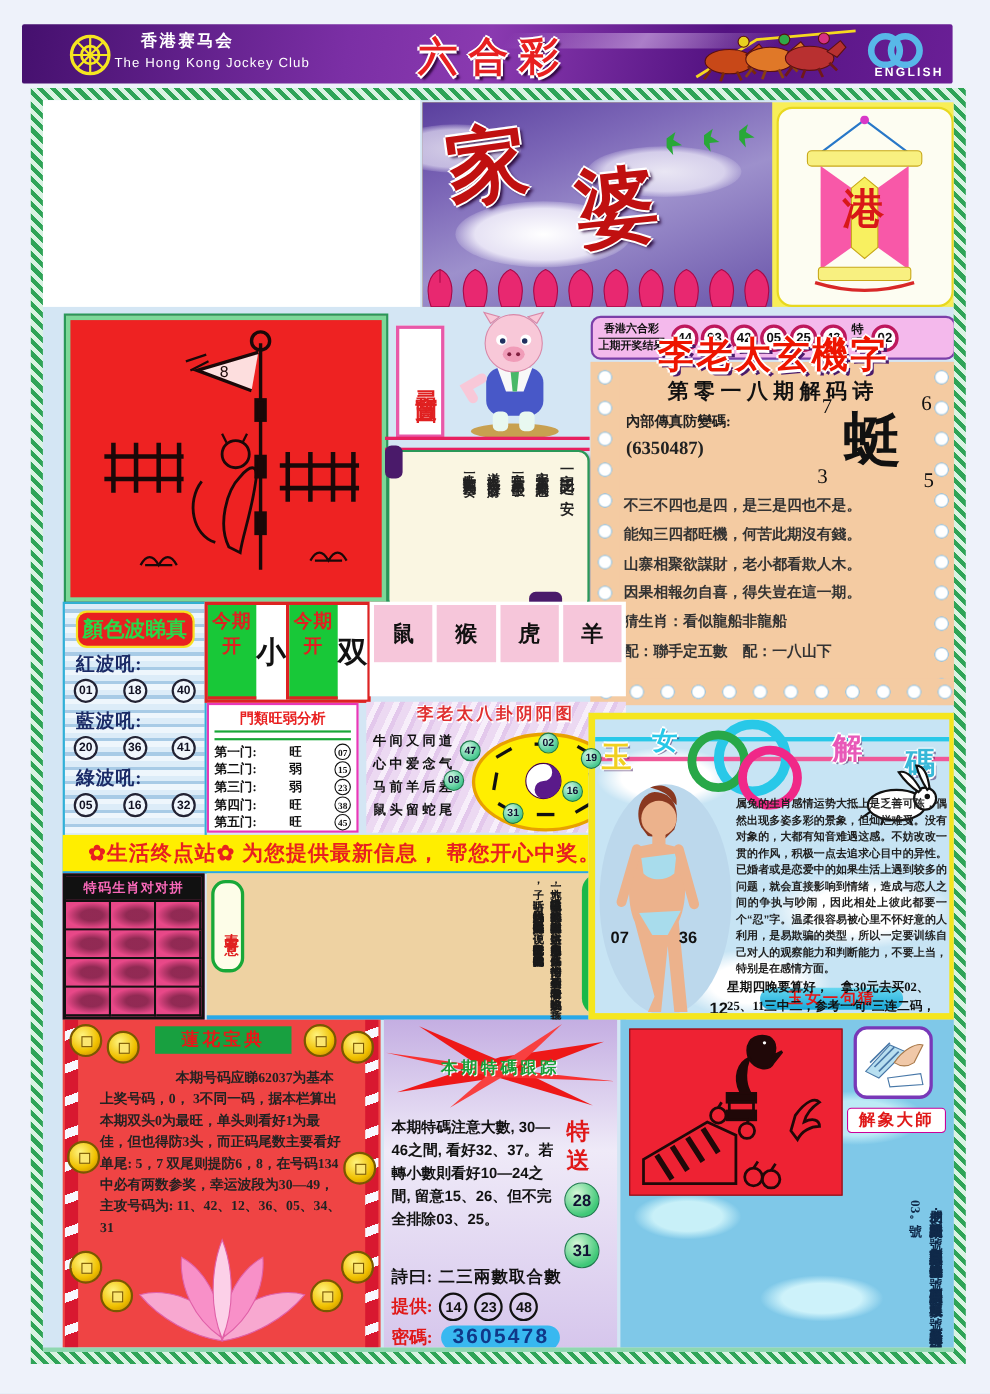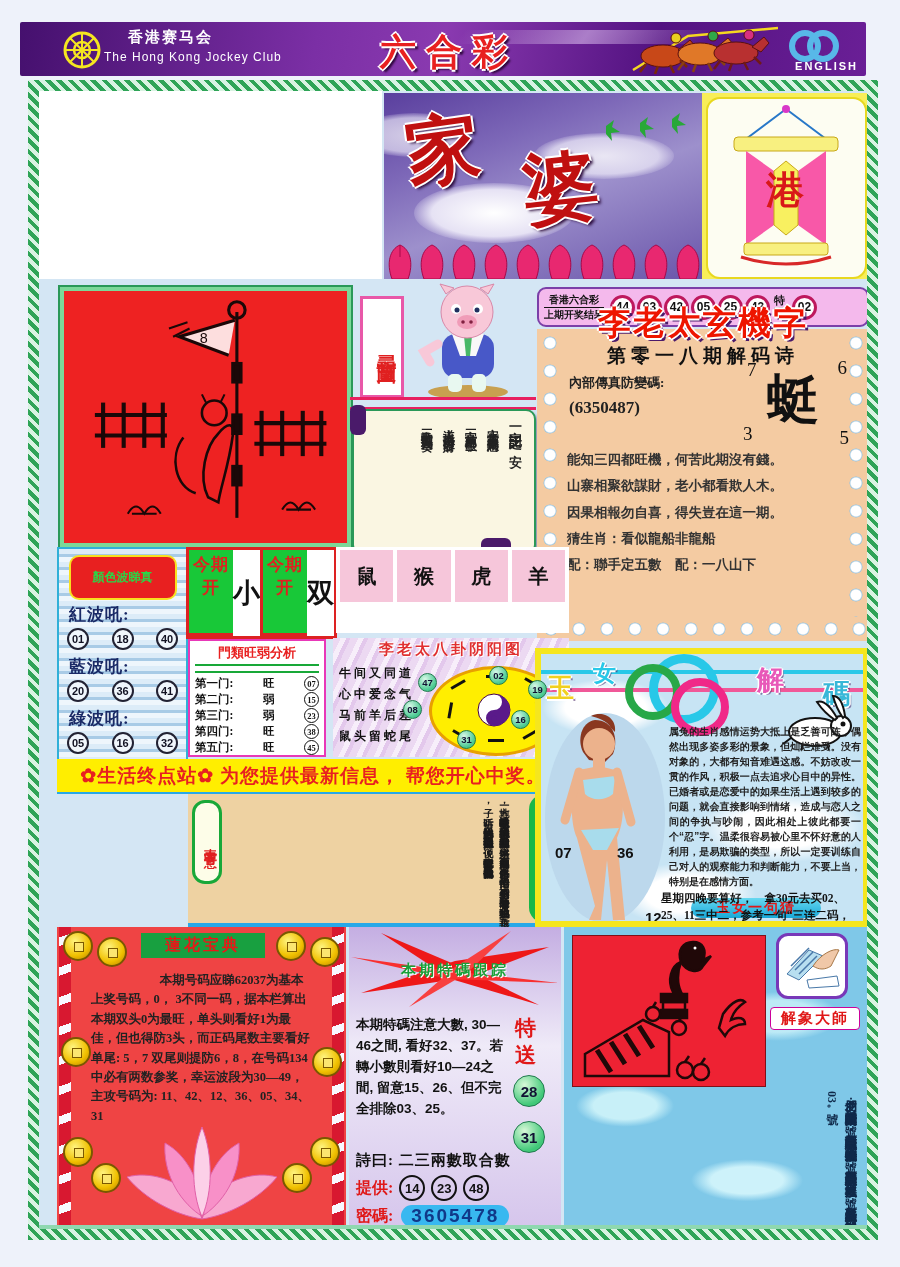--- a/index.html
+++ b/index.html
@@ -48,21 +48,21 @@
   .mystic-title{left:498px;top:210px;width:332px;text-align:center;font-size:33px;font-weight:bold;color:#ee1500;letter-spacing:2px;font-family:"Liberation Serif",serif;text-shadow:-2px 0 #fff,2px 0 #fff,0 -2px #fff,0 2px #fff,3px 3px 0 #4a1a6a;z-index:5;}
   .mystic-sub{left:524px;top:252px;width:280px;text-align:center;font-size:19px;font-weight:bold;color:#111;letter-spacing:5px;font-family:"Liberation Serif",serif;}
   .fax{left:530px;top:282px;width:160px;font-size:13px;font-weight:bold;color:#222;font-family:"Liberation Serif",serif;line-height:1.6;}
   .fax .code{font-size:17px;}
   .bigchar-wrap{left:700px;top:272px;width:110px;height:74px;}
   .bigchar{position:absolute;left:28px;top:2px;font-size:52px;font-weight:bold;color:#111;font-family:"Liberation Serif",serif;}
   .corner{position:absolute;font-size:19px;font-family:"Liberation Serif",serif;color:#111;}
   .poem{left:528px;top:356px;width:276px;font-family:"Liberation Serif",serif;font-size:13.5px;font-weight:bold;color:#333;line-height:1.95;}
   
   .waves{left:18px;top:456px;width:127px;height:243px;border:2px solid #30b0d8;background:repeating-linear-gradient(180deg,#dcecf8 0 5px,#a8cbe6 5px 8px,#eef6fc 8px 13px);}
-  .waves-title{margin:8px auto 2px;width:104px;background:#e82020;border-radius:8px;color:#28d848;font-weight:bold;font-size:12px;text-align:center;padding:12px 0;box-shadow:0 0 0 2px #f8e020;}
+  .waves-title{margin:8px auto 2px;width:104px;background:#e82020;border-radius:8px;color:#28d848;font-weight:bold;font-size:19px;text-align:center;padding:2px 0;box-shadow:0 0 0 2px #f8e020;}
   .wave-label{font-size:17px;font-weight:bold;color:#1a2a66;font-family:"Liberation Serif",serif;margin:5px 0 2px 10px;letter-spacing:1px;}
   .wave-nums{display:flex;justify-content:space-between;padding:0 8px;}
   .wnum{width:22px;height:22px;border-radius:50%;background:#f0f6fc;border:2px solid #223;display:flex;align-items:center;justify-content:center;font-size:11px;font-weight:bold;color:#112;box-sizing:border-box;}
   
   .period{left:147px;top:456px;width:145px;height:86px;border:3px solid #dd2222;background:#fff;display:flex;}
   .pcol{flex:1;display:flex;flex-direction:row;}
   .pcol+.pcol{border-left:3px solid #dd2222;}
   .phead{background:#18c838;color:#e02020;font-weight:bold;font-size:17px;text-align:center;padding:3px 0;border-bottom:3px solid #dd2222;letter-spacing:1px;}
   .pval{flex:1;display:flex;align-items:center;justify-content:center;font-size:27px;font-weight:bold;color:#111;font-family:"Liberation Serif",serif;}
   
@@ -317,20 +317,21 @@
     <div class="code">(6350487)</div>
   </div>
   <div class="abs bigchar-wrap">
     <span class="corner" style="left:8px;top:-4px;">7</span>
     <span class="corner" style="right:2px;top:-6px;">6</span>
     <span class="corner" style="left:4px;bottom:-8px;">3</span>
     <span class="corner" style="right:0px;bottom:-12px;">5</span>
     <span class="bigchar">蜓</span>
   </div>
   <div class="abs poem">
+    <div>不三不四也是四，是三是四也不是。</div>
     <div>能知三四都旺機，何苦此期沒有錢。</div>
     <div>山寨相聚欲謀財，老小都看欺人木。</div>
     <div>因果相報勿自喜，得失豈在這一期。</div>
     <div>猜生肖：看似龍船非龍船</div>
     <div>配：聯手定五數　配：一八山下</div>
   </div>
 
   <div class="abs waves">
     <div class="waves-title">顏色波睇真</div>
     <div class="wave-label">紅波吼:</div>
@@ -435,20 +436,37 @@
     <span class="bball" style="left:70px;top:62px;">08</span>
   </div>
 
   <div class="abs life">
     <span>✿</span>
     <span>生活终点站</span>
     <span>✿</span>
     <span style="margin-left:6px;">为您提供最新信息， 帮您开心中奖。</span>
   </div>
 
+  <div class="abs match">
+    <div class="match-title">特码生肖对对拼</div>
+    <div class="mgrid">
+      <div class="mcell"></div>
+          <div class="mcell"></div>
+          <div class="mcell"></div>
+      <div class="mcell"></div>
+          <div class="mcell"></div>
+          <div class="mcell"></div>
+      <div class="mcell"></div>
+          <div class="mcell"></div>
+          <div class="mcell"></div>
+      <div class="mcell"></div>
+          <div class="mcell"></div>
+          <div class="mcell"></div>
+    </div>
+  </div>
 
   <div class="abs story">
     <div class="capsule">壸中有意</div>
     <div class="story-text">一地方，喂孩子吃咪咪叫吃口口。一外地干部来某村挂职，村里安排到各家吃派饭。一家烙饼，小媳妇便留下一点白面，烙了几张白饼，专门招待干部。小孩子看到后，吵着闹着要吃。小媳妇哄小孩说，乖孩子，听话，一会妈妈给你吃口口。挂职干部以为口口不如白饼好吃，便说，大嫂把白饼给孩子吃吧，待会儿我们吃你的口口就是了。</div>
     <div class="story-strip">
       <span class="story-strip-title">吃咪咪叫吃口口</span>
     </div>
   </div>
 
   <div class="abs jade">

